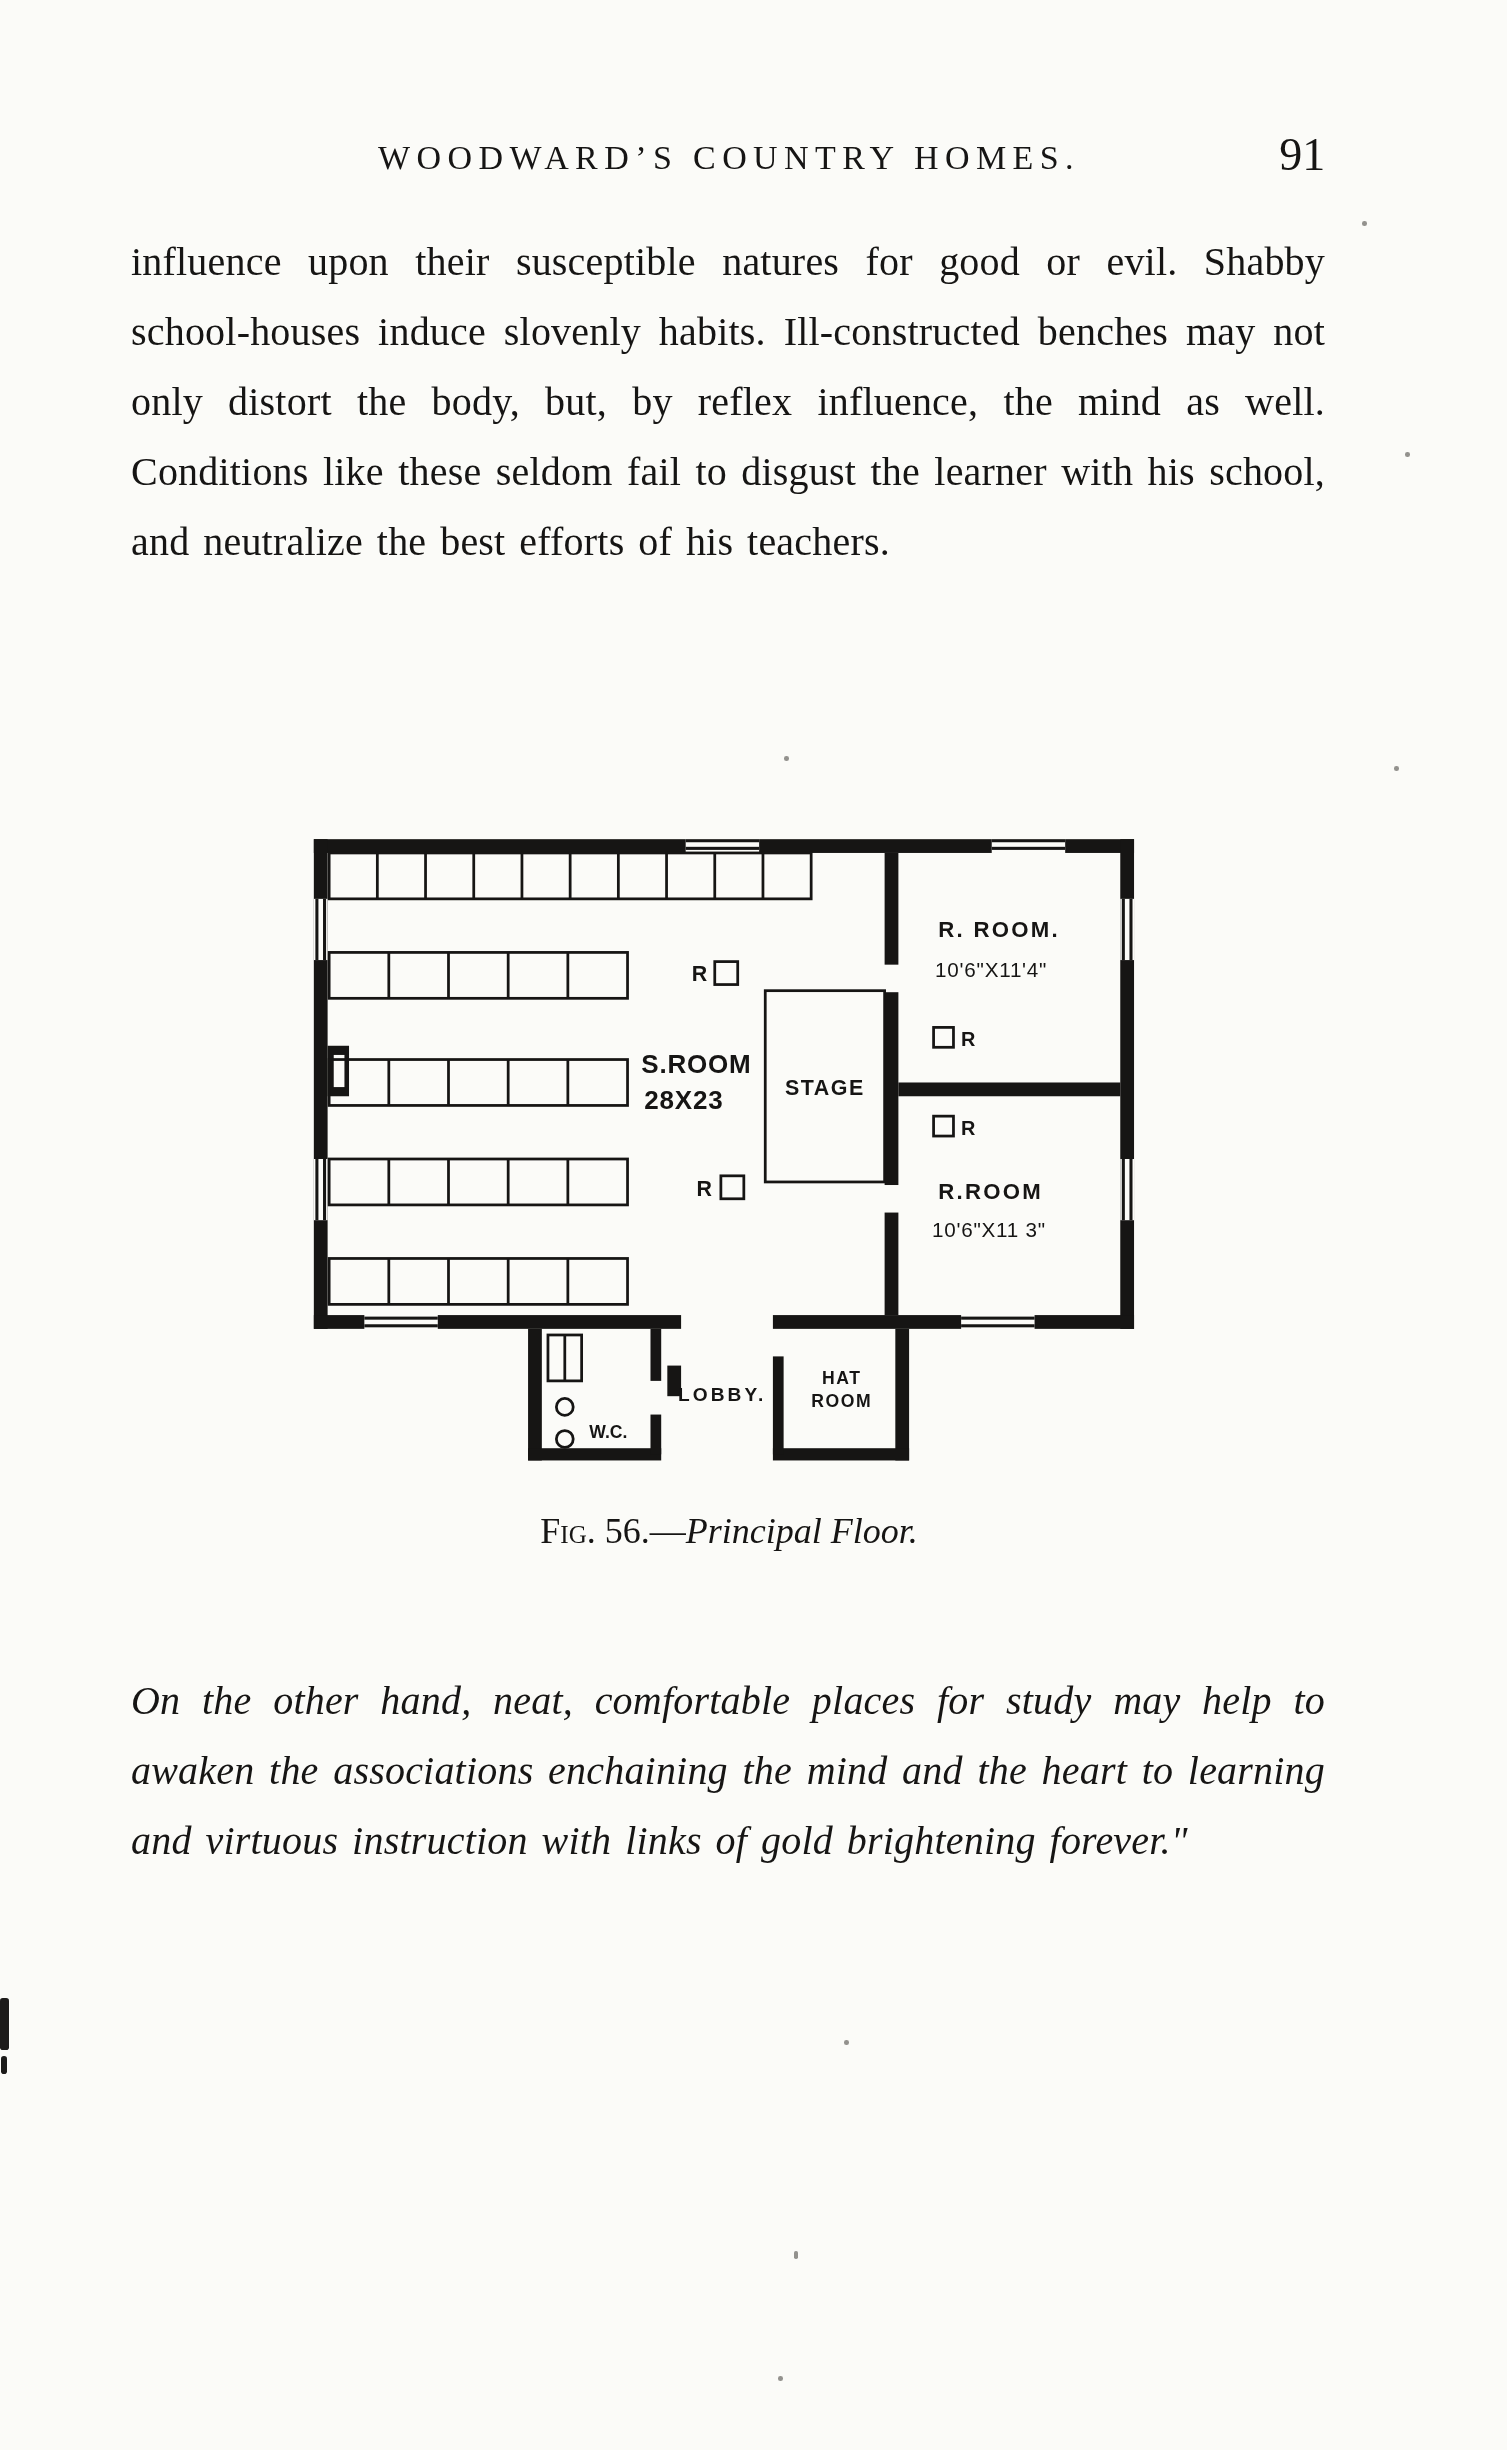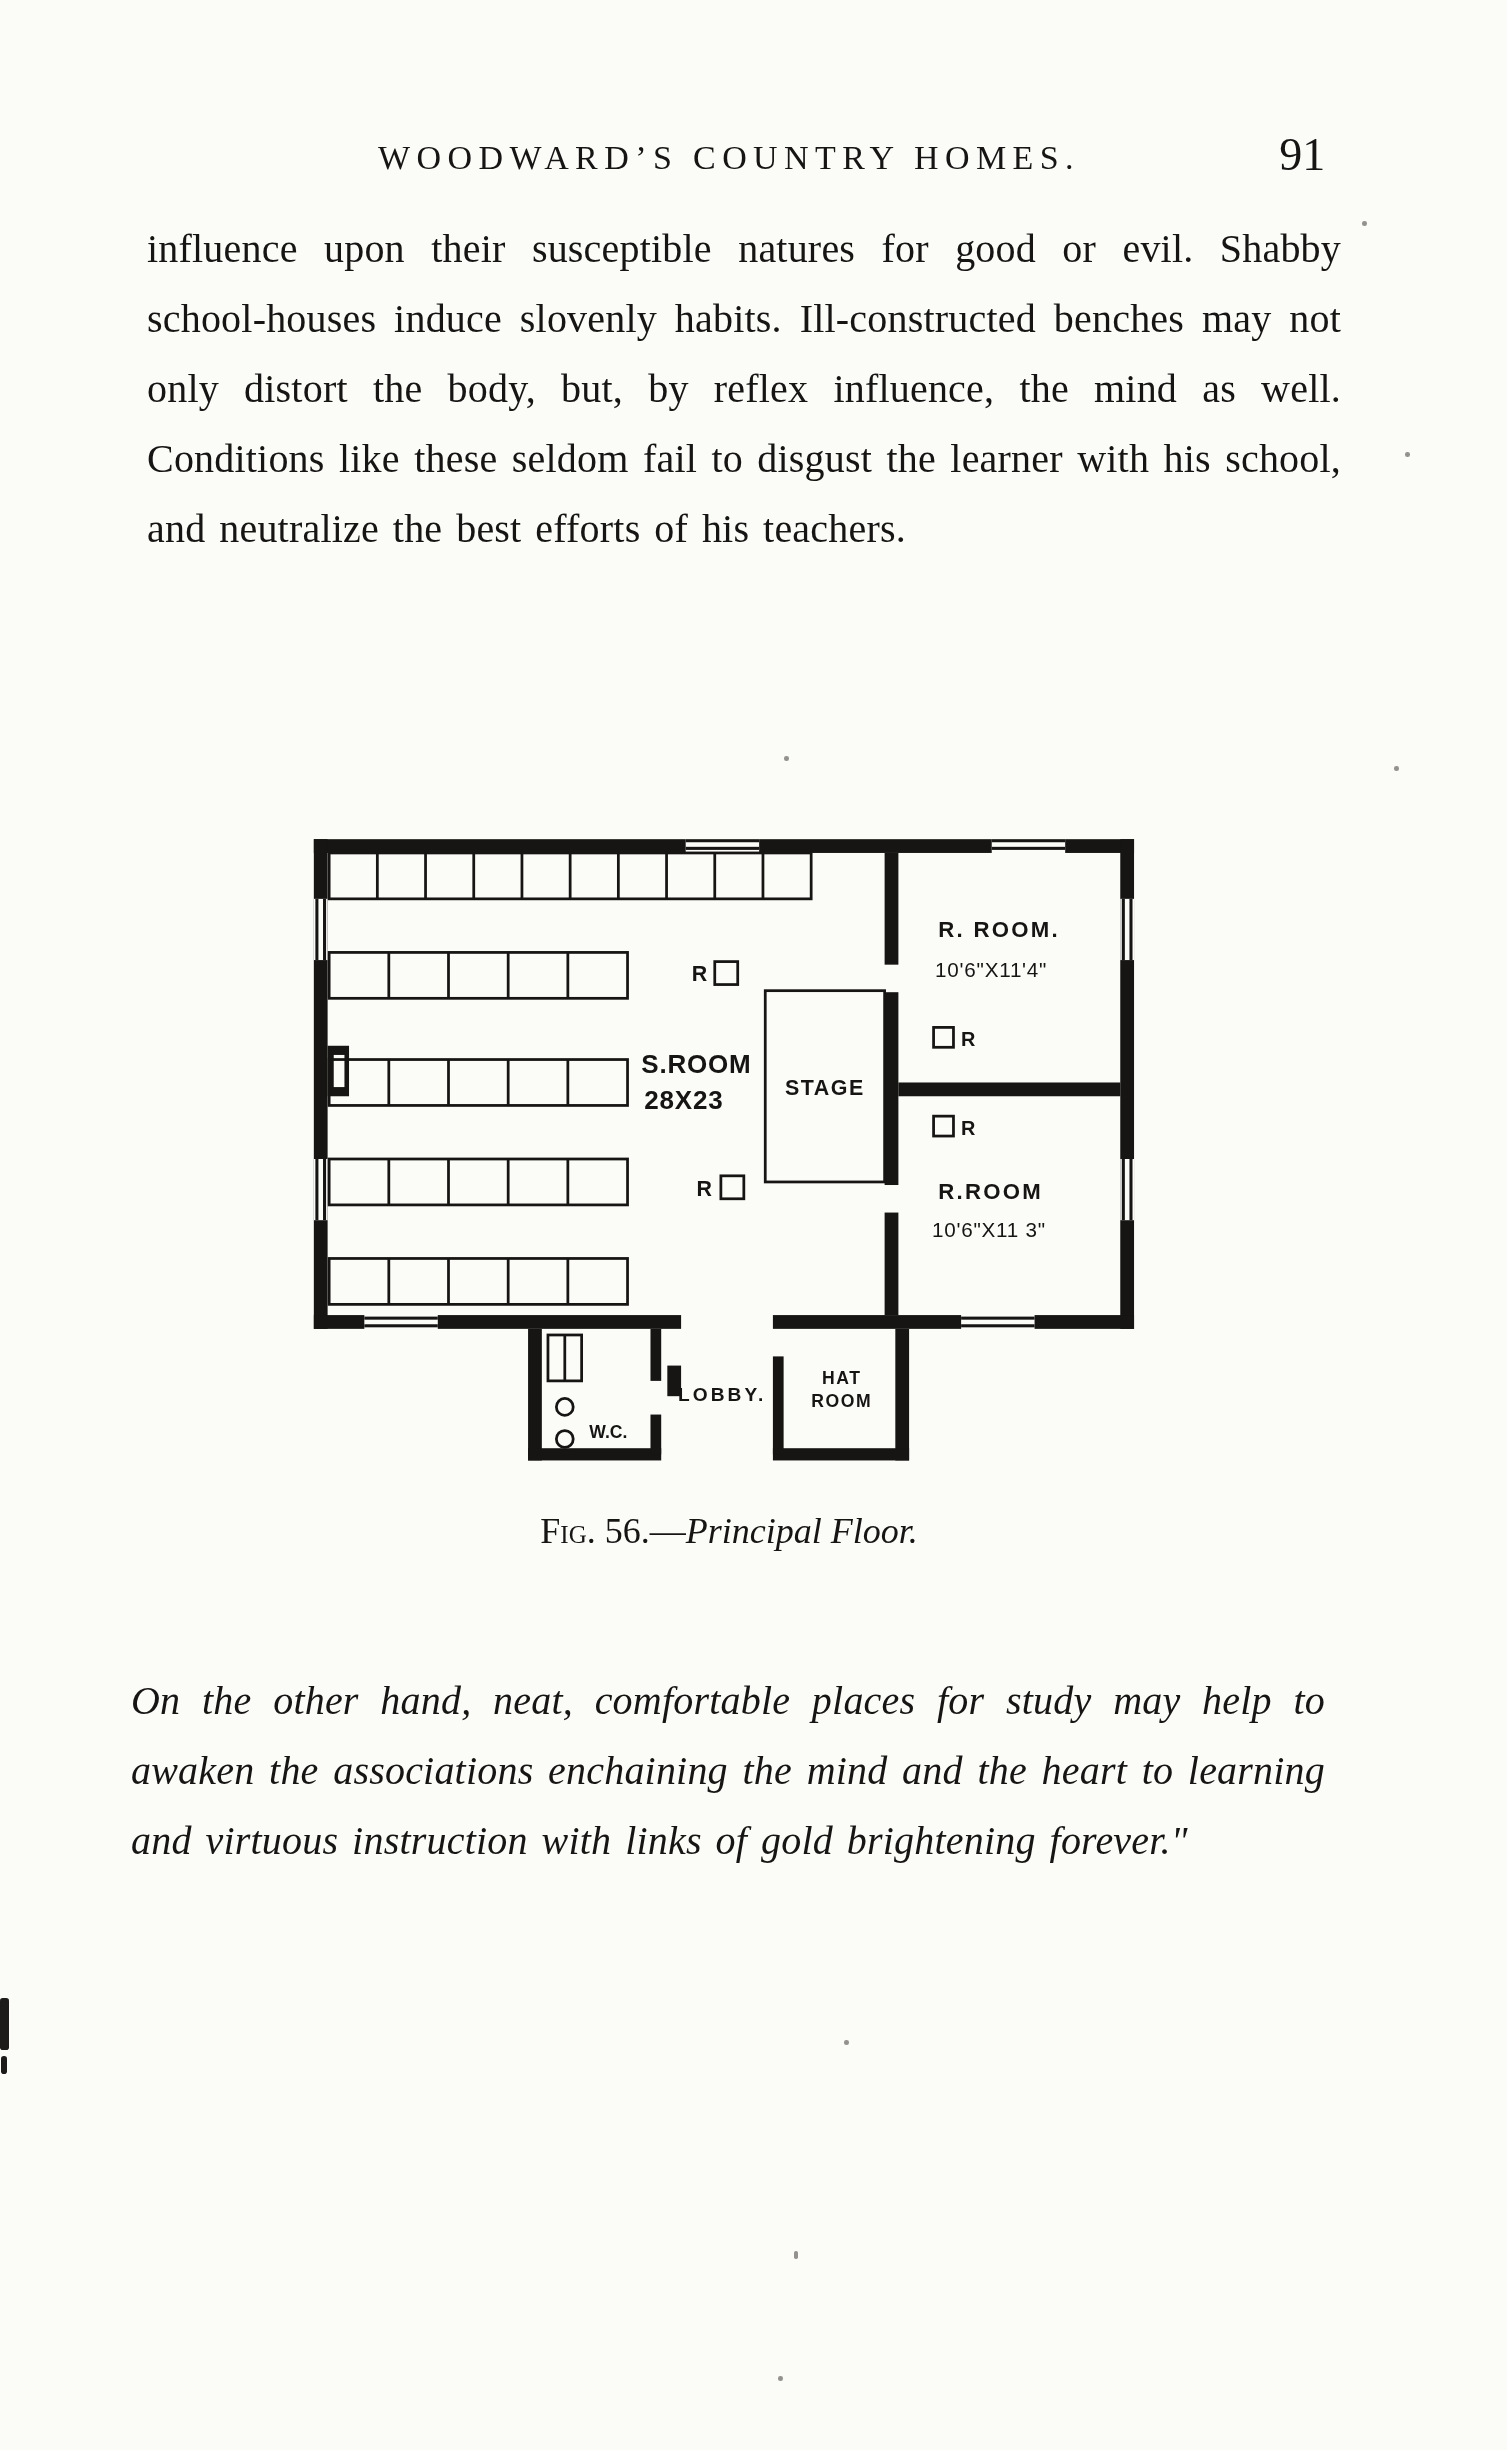--- a/index.html
+++ b/index.html
@@ -19,21 +19,21 @@
     position: absolute; left: 0; right: 0; top: 7.4px;
     text-align: center; font-size: 34px; letter-spacing: 6.4px; font-weight: 400;
   }
   .page-number { position: absolute; right: 1.8px; top: -3.7px; font-size: 46px; }
   .body-text {
     position: absolute; left: 131px; width: 1194px;
     font-size: 40px; line-height: 70px;
     text-align: justify; word-spacing: 3.7px; letter-spacing: 0.2px;
     margin: 0;
   }
-  #para1 { top: 214px; margin-left: 16px; }
+  #para1 { top: 227px; }
   #para2 { top: 1666px; font-style: italic; }
   .figure { position: absolute; top: 830px; left: 313px; width: 828px; height: 662px; }
   .caption {
     position: absolute; top: 1510px; left: 131px; width: 1196px;
     text-align: center; font-size: 36px;
   }
   .cap-prefix { font-variant: small-caps; }
   .cap-italic { font-style: italic; margin-top: 29px; }
   .plan-wall rect { fill: #161514; }
   .plan-line rect, .plan-line path, .plan-line circle { stroke: #161514; stroke-width: 1.8; fill: none; }

